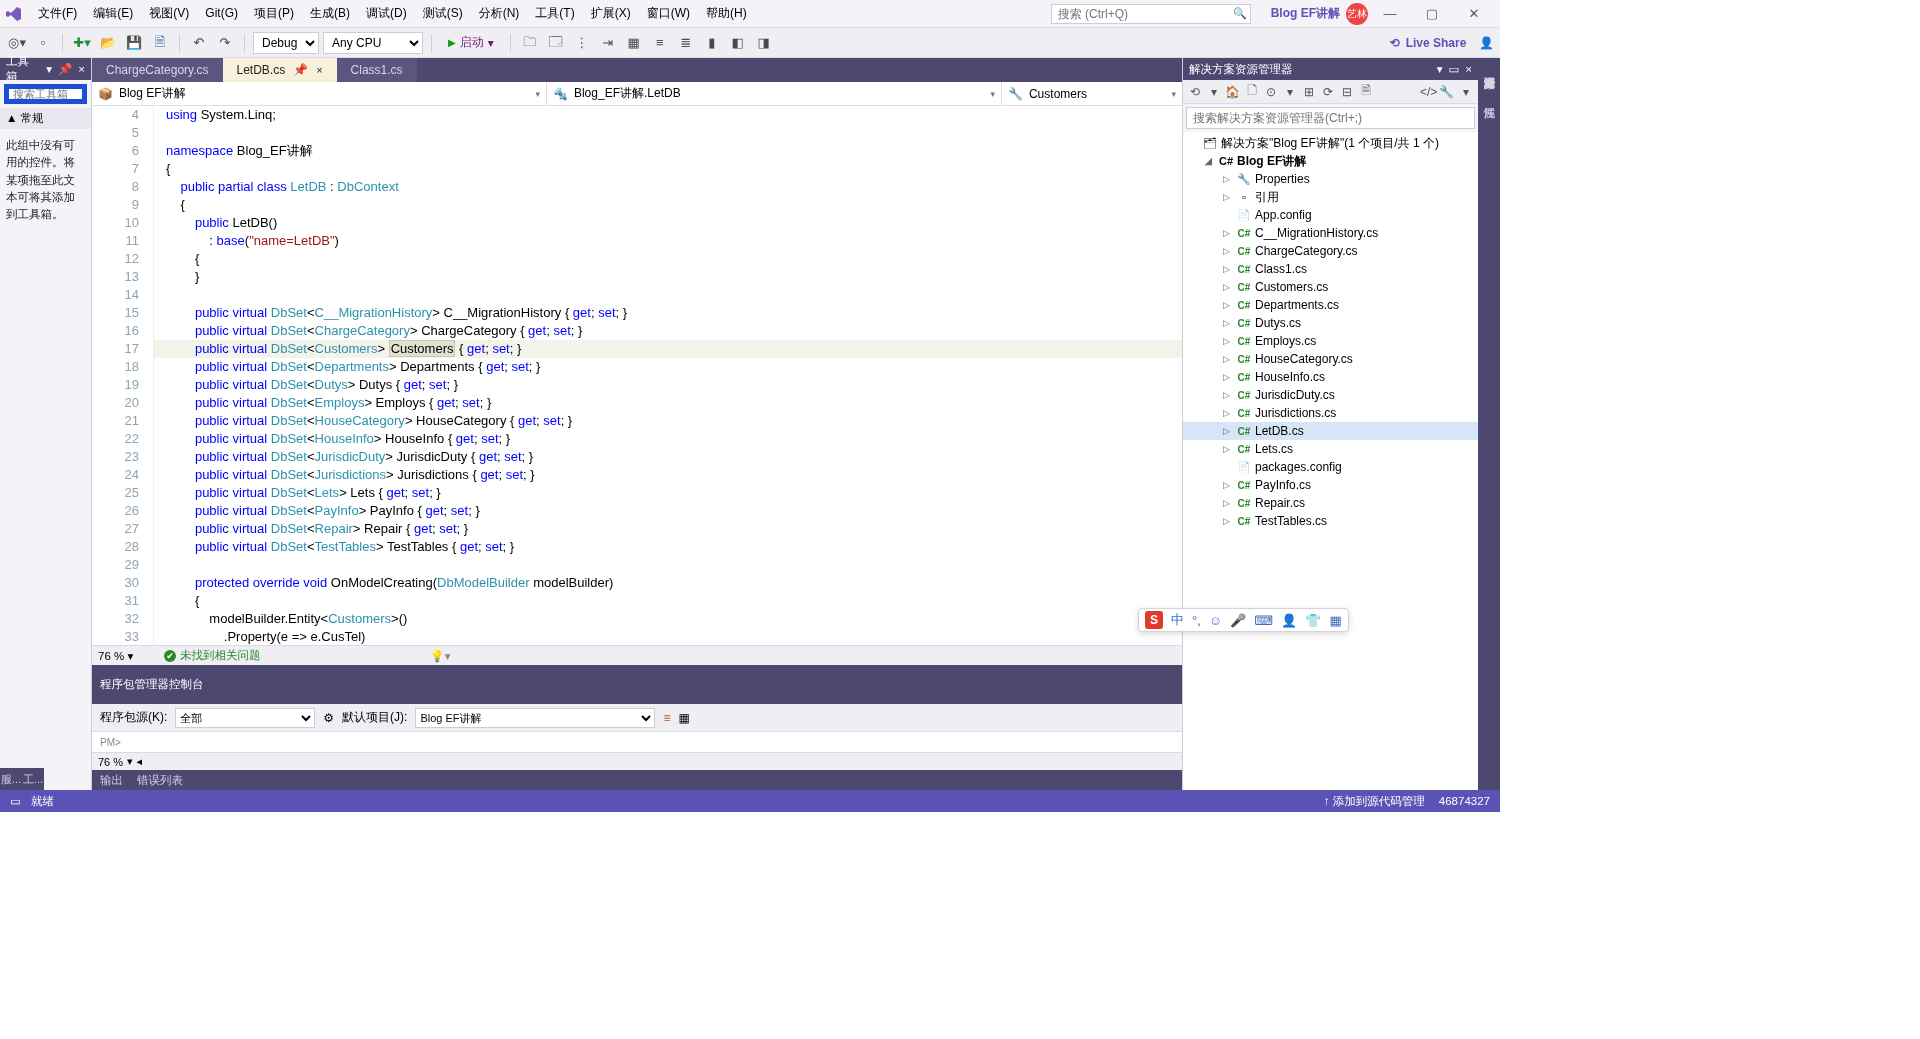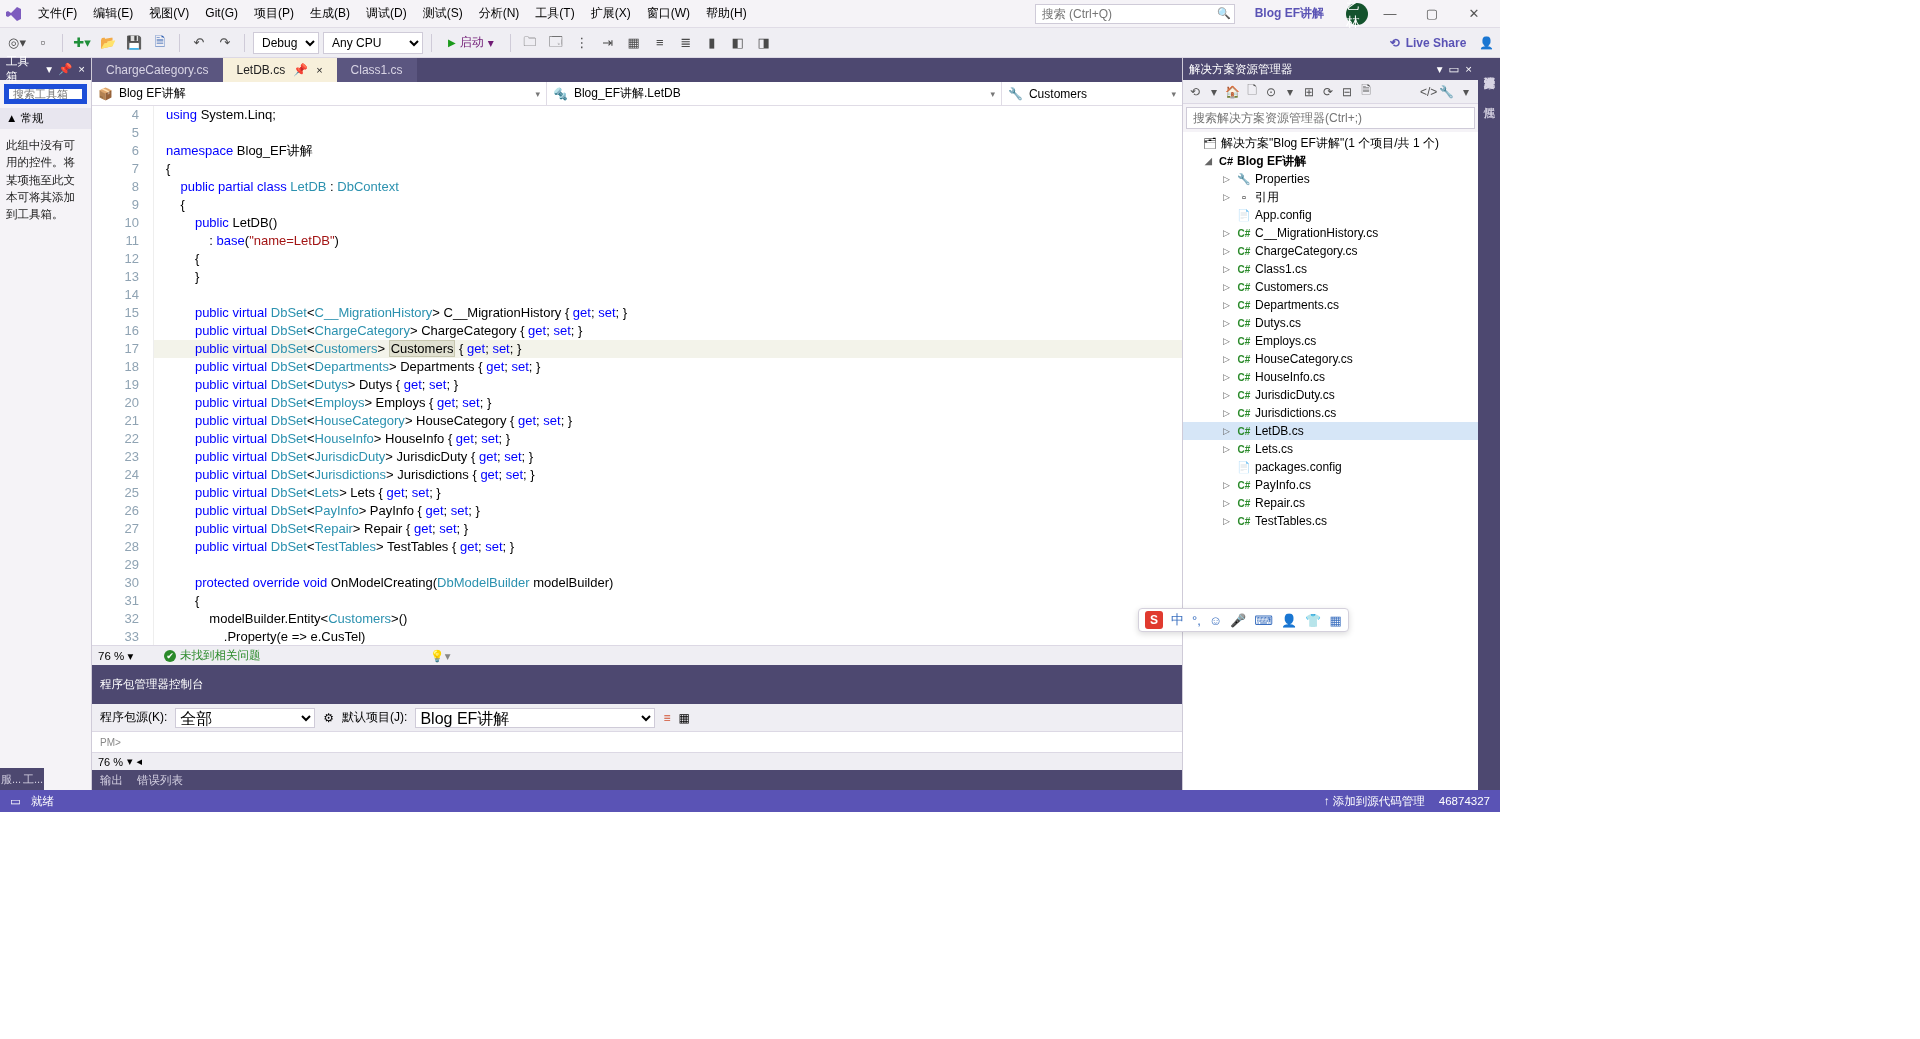--- a/index.html
+++ b/index.html
@@ -8,21 +8,21 @@
 
 
 .menubar { height:28px; background:#f5f3f7; display:flex; align-items:center; padding:0 6px; gap:2px; border-bottom:1px solid #e0dce6; }
 .menubar .logo { width:16px; height:16px; margin-right:6px; }
 .menubar .mi { padding:2px 8px; cursor:default; }
 .menubar .spacer { flex:1; }
 .menubar input.search { width:200px; height:20px; border:1px solid #cfcbd8; background:#fff; padding:2px 20px 2px 6px; font-size:12px; }
 .menubar .searchwrap { position:relative; }
 .menubar .searchwrap .glass { position:absolute; right:4px; top:3px; font-size:11px; color:#555; }
 .menubar .link { color:#5a53b5; margin-left:18px; font-weight:600; }
-.menubar .avatar { width:22px; height:22px; border-radius:50%; background:#14532d; color:#fff; display:flex; align-items:center; justify-content:center; font-size:14px; margin-left:20px; }
+.menubar .avatar { width:22px; height:22px; border-radius:50%; background:#ef4444; color:#fff; display:flex; align-items:center; justify-content:center; font-size:10px; margin-left:4px; }
 .menubar .wbtn { width:40px; text-align:center; color:#555; font-size:13px; }
 
 
 .toolbar { height:30px; background:#efeef3; border-bottom:1px solid #dcd8e4; display:flex; align-items:center; padding:0 6px; gap:4px; }
 .toolbar .btn { width:22px; height:22px; display:flex; align-items:center; justify-content:center; color:#4a4a4a; font-size:13px; }
 .toolbar .sep { width:1px; height:18px; background:#cfcbd8; margin:0 4px; }
 .toolbar select { height:22px; border:1px solid #cfcbd8; background:#fff; font-size:12px; padding:0 4px; }
 .toolbar .start { display:flex; align-items:center; gap:4px; color:#701a75; padding:0 8px; }
 .toolbar .start:before { content:"▶"; color:#1a9a1a; font-size:10px; }
 .toolbar .ls { margin-left:auto; display:flex; align-items:center; gap:6px; color:#5a53b5; font-weight:600; }
@@ -61,21 +61,21 @@
 .hl { background:#e0e0d0; border:1px solid #c8c8b0; padding:0 1px; }
 
 .edstatus { height:20px; background:#efeef3; border-top:1px solid #dcd8e4; display:flex; align-items:center; font-size:11.5px; padding:0 6px; gap:10px; }
 .edstatus .zoom { width:56px; }
 .edstatus .ok { color:#2a8a2a; display:flex; align-items:center; gap:4px; }
 .edstatus .ok:before { content:"✔"; font-size:11px; background:#2a8a2a; color:#fff; border-radius:50%; width:12px; height:12px; display:inline-flex; align-items:center; justify-content:center; font-size:9px; }
 
 
 .pkgtitle { height:39px; background:#4d4870; color:#fff; display:flex; align-items:center; padding:0 8px; font-size:11.5px; }
 .pkgbar { height:28px; background:#efeef3; border-bottom:1px solid #dcd8e4; display:flex; align-items:center; padding:0 8px; gap:8px; font-size:12px; }
-.pkgbar select { height:20px; border:1px solid #cfcbd8; background:#fff; font-size:16px; min-width:140px; }
+.pkgbar select { height:20px; border:1px solid #cfcbd8; background:#fff; font-size:11px; min-width:140px; }
 .pkgbody { height:20px; background:#fff; display:flex; align-items:center; padding:4px 8px; font-size:11px; }
 .pkgzoom { height:18px; background:#efeef3; border-top:1px solid #dcd8e4; display:flex; align-items:center; padding:0 6px; font-size:11px; gap:4px; }
 .bottabs { height:20px; background:#4d4870; color:#d4d0e2; display:flex; align-items:center; padding:0 8px; gap:14px; font-size:11.5px; }
 
 
 .solexp { width:296px; background:#f5f3f7; border-left:1px solid #cfcbd8; display:flex; flex-direction:column; }
 .soltb { height:24px; background:#efeef3; border-bottom:1px solid #dcd8e4; display:flex; align-items:center; padding:0 4px; gap:3px; }
 .soltb span { width:16px; text-align:center; color:#555; font-size:12px; }
 .solexp input { margin:3px; height:22px; border:1px solid #cfcbd8; padding:0 6px; font-size:12px; }
 .tree { flex:1; overflow:auto; background:#fff; font-size:12px; padding-top:2px; }

